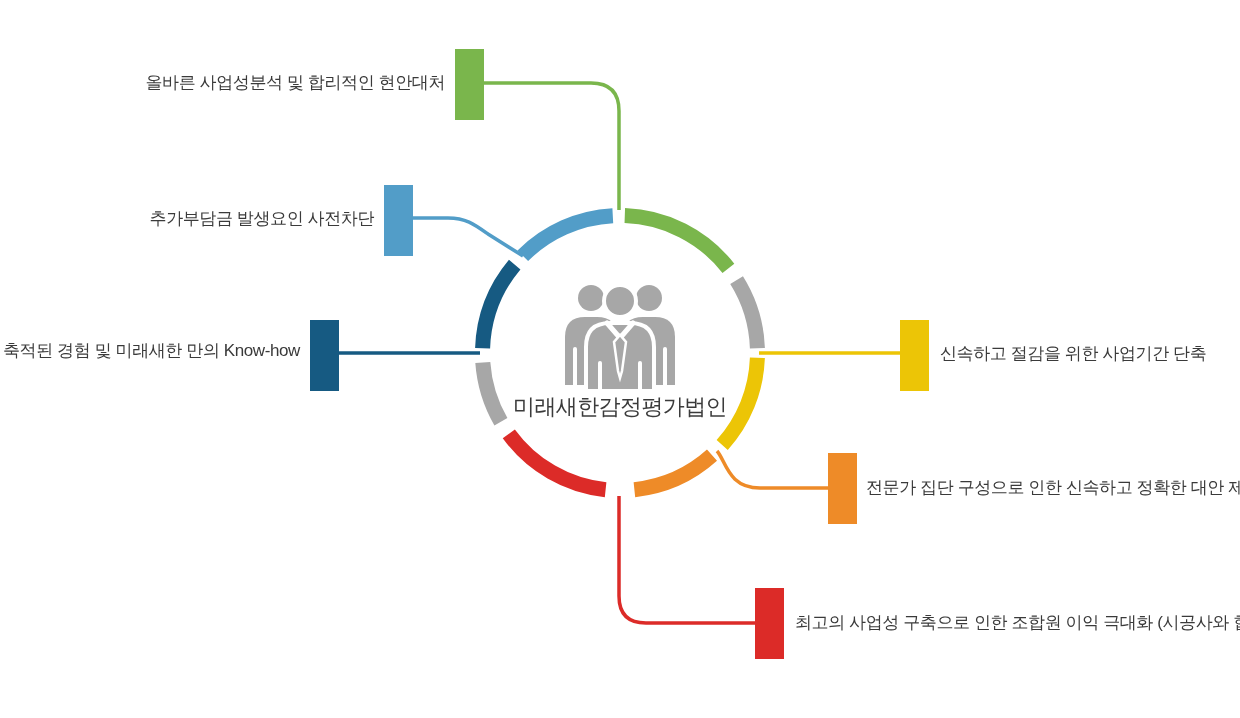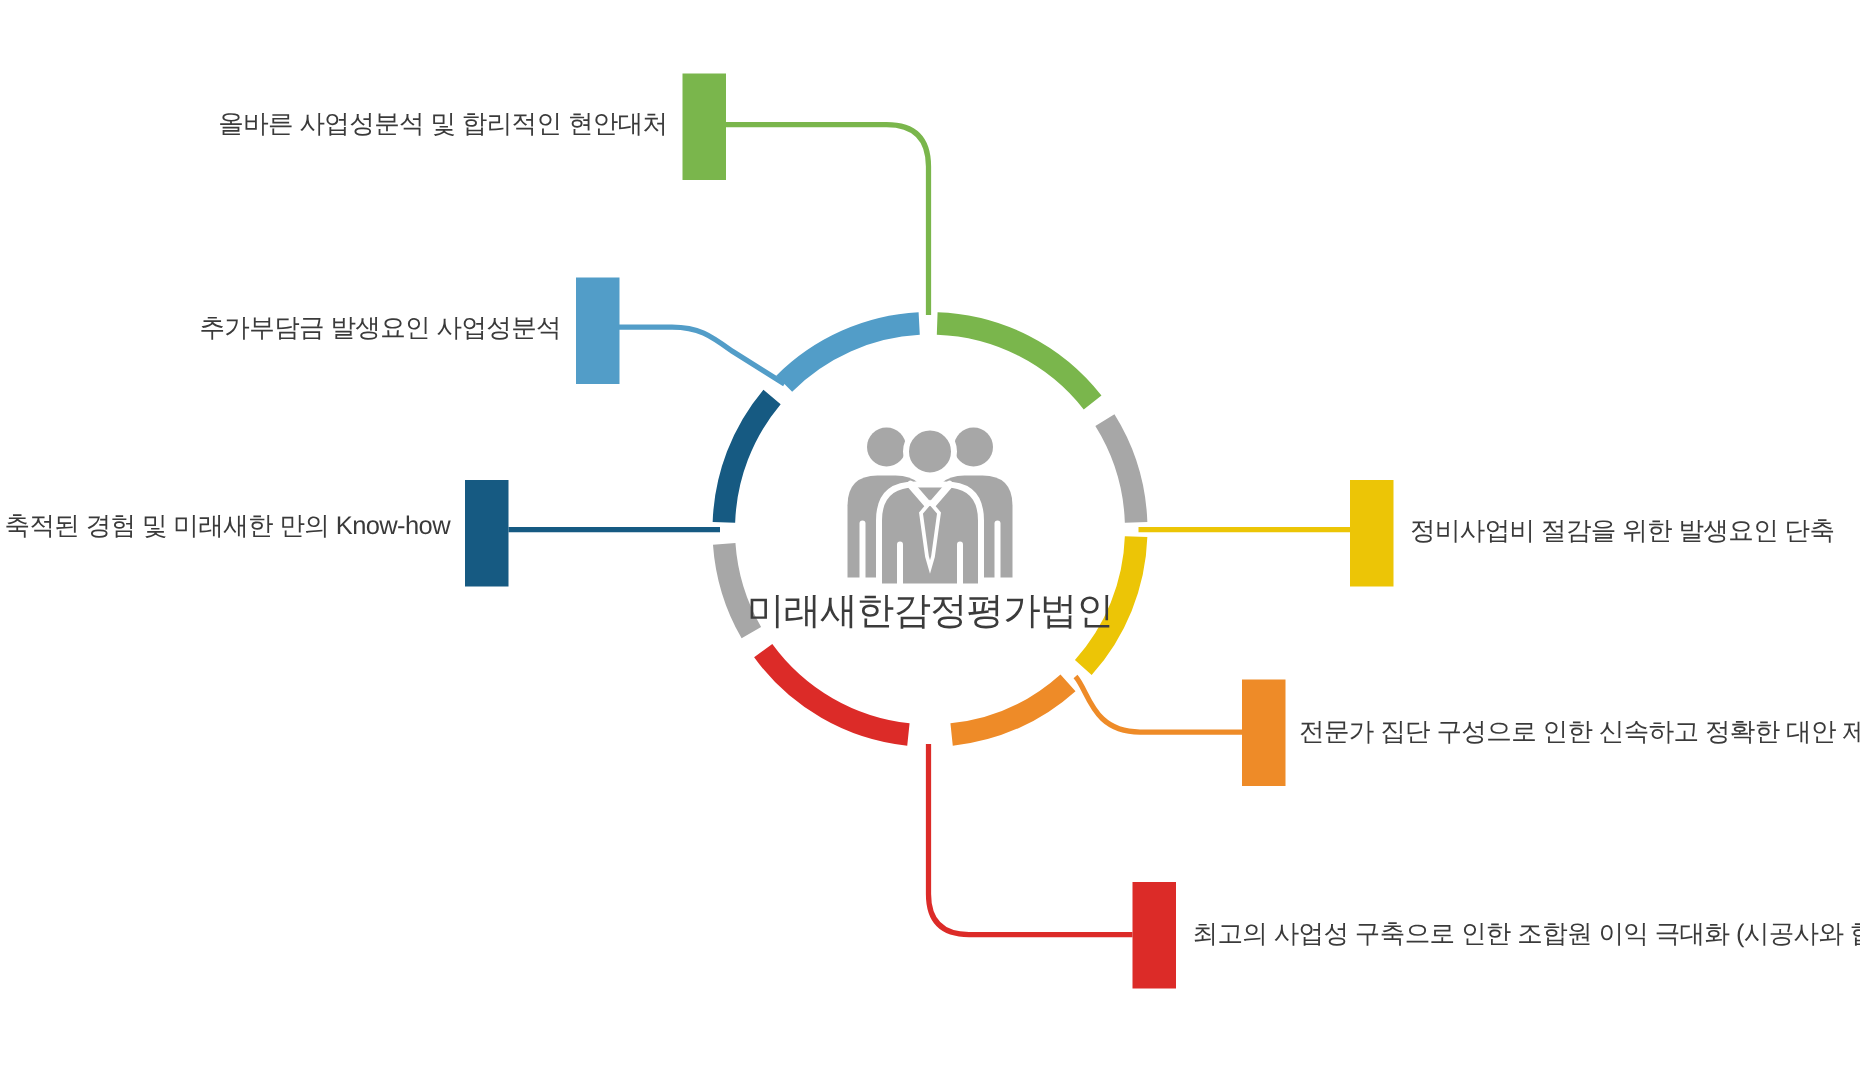--- a/index.html
+++ b/index.html
@@ -42,21 +42,21 @@
   #label-1 { right: 866px; top: 208px; }
   #label-2 { right: 940px; top: 340px; }
   #label-3 { left: 940px; top: 343px; }
   #label-4 { left: 866px; top: 477px; }
   #label-5 { left: 795px; top: 612px; }
   #hub-title {
     position: absolute;
     left: 460px; top: 392px;
     width: 320px;
     text-align: center;
-    font-size: 25px;
+    font-size: 22px;
     line-height: 30px;
     font-weight: 500;
     color: #3b3b3b;
     letter-spacing: -0.6px;
   }
 </style>
 </head>
 <body>
 
 <div id="canvas">
@@ -103,23 +103,23 @@
   </svg>
 
   <div class="bar" id="bar-0" style="background-color: rgb(122, 182, 76);"></div>
   <div class="bar" id="bar-1" style="background-color: rgb(82, 157, 200);"></div>
   <div class="bar" id="bar-2" style="background-color: rgb(22, 90, 130);"></div>
   <div class="bar" id="bar-3" style="background-color: rgb(236, 197, 6);"></div>
   <div class="bar" id="bar-4" style="background-color: rgb(238, 139, 40);"></div>
   <div class="bar" id="bar-5" style="background-color: rgb(220, 43, 40);"></div>
 
   <div class="label right-align" id="label-0">올바른 사업성분석 및 합리적인 현안대처</div>
-  <div class="label right-align" id="label-1">추가부담금 발생요인 사업성분석</div>
+  <div class="label right-align" id="label-1">추가부담금 발생요인 사전차단</div>
   <div class="label right-align" id="label-2">축적된 경험 및 미래새한 만의 Know-how</div>
-  <div class="label" id="label-3">정비사업비 절감을 위한 발생요인 단축</div>
+  <div class="label" id="label-3">신속하고 절감을 위한 사업기간 단축</div>
   <div class="label" id="label-4">전문가 집단 구성으로 인한 신속하고 정확한 대안 제시</div>
   <div class="label" id="label-5">최고의 사업성 구축으로 인한 조합원 이익 극대화 (시공사와 협상 등)</div>
 
   <div id="hub-title">
     <div>미래새한감정평가법인</div>
   </div>
 
 </div>
 
 </body></html>

